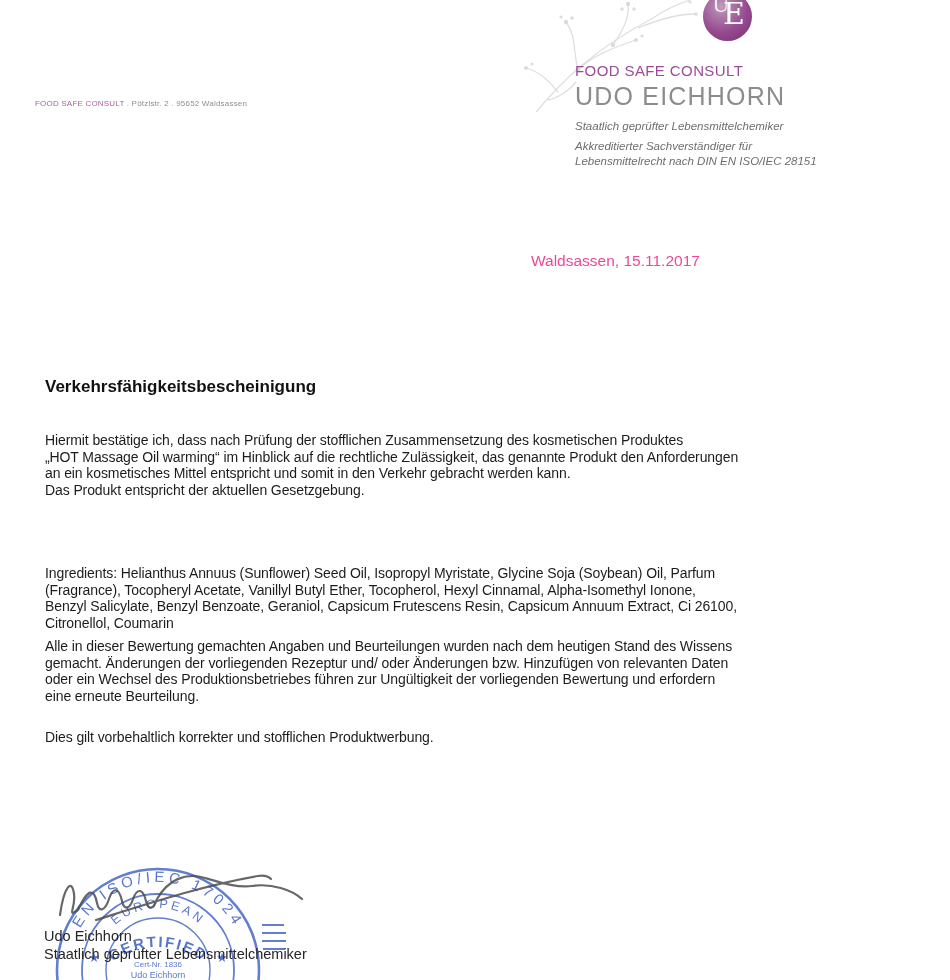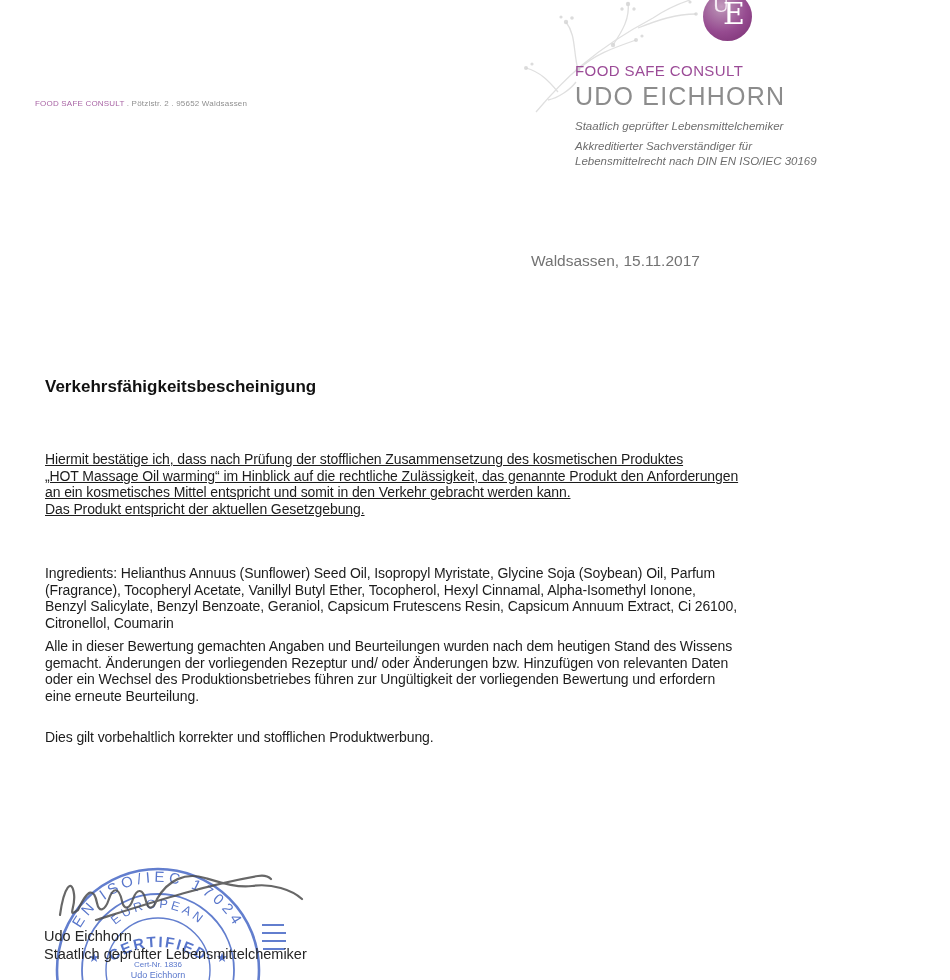--- a/index.html
+++ b/index.html
@@ -23,25 +23,25 @@
   .logo .e{position:absolute;left:20px;top:4px;font-family:"DejaVu Serif", serif;font-size:30px;color:#ffffff;}
   .lh-block{position:absolute;left:575px;top:62px;z-index:3;}
   .lh-brand{font-size:15px;letter-spacing:0.4px;color:#9b4b97;}
   .lh-name{font-size:25px;letter-spacing:1.2px;color:#8c8c8c;margin-top:3px;}
   .lh-cred{font-style:italic;font-size:11.5px;color:#6e6e6e;margin-top:9px;}
   .lh-accr{font-style:italic;font-size:11.5px;color:#6e6e6e;margin-top:7px;line-height:1.3;white-space:pre-line;}
   
   .sender{position:absolute;left:35px;top:99px;font-size:8px;letter-spacing:0.2px;color:#8f8f8f;text-align:right;}
   .sender .s-brand{color:#a965a5;}
   .recipient{position:absolute;left:45px;top:150px;font-size:15.5px;line-height:20.5px;color:#2a2a2a;white-space:pre-line;}
-  .dateline{position:absolute;left:531px;top:252px;font-size:15.5px;color:#737373;}
+  .dateline{position:absolute;left:531px;top:252px;font-size:15.5px;color:#ec4899;}
   
   .doc-title{position:absolute;left:45px;top:377px;width:693px;font-size:17px;font-weight:bold;color:#111;}
   .para{position:absolute;left:45px;font-size:14px;line-height:16.5px;color:#1c1c1c;white-space:pre-line;letter-spacing:-0.1px;}
-  .p1{top:451px;text-decoration:underline;}
+  .p1{top:432px;}
   .p2{top:517px;margin-top:48px;}
   .p3{top:638px;}
   .p4{top:729px;}
   
   .stamp{position:absolute;left:40px;top:855px;width:250px;height:125px;z-index:4;}
   .stamp text{fill:#3b5ec2;font-family:"Liberation Sans", sans-serif;}
   .sig{position:absolute;left:40px;top:855px;width:280px;height:95px;z-index:6;}
   .signer-name{position:absolute;left:44px;top:928px;font-size:14.5px;color:#262626;z-index:7;}
   .signer-title{position:absolute;left:44px;top:946px;font-size:14.5px;color:#262626;z-index:7;}
 </style>
@@ -82,21 +82,21 @@
   <div class="logo">
     <span class="u">U</span>
     <span class="e">E</span>
   </div>
 
   <div class="lh-block">
     <div class="lh-brand">FOOD SAFE CONSULT</div>
     <div class="lh-name">UDO EICHHORN</div>
     <div class="lh-cred">Staatlich geprüfter Lebensmittelchemiker</div>
     <div class="lh-accr">Akkreditierter Sachverständiger für
-Lebensmittelrecht nach DIN EN ISO/IEC 30169</div>
+Lebensmittelrecht nach DIN EN ISO/IEC 28151</div>
   </div>
 
   <div class="sender">
     <span class="s-brand">FOOD SAFE CONSULT</span><span> . Pötzlstr. 2 . 95652 Waldsassen</span>
   </div>
 
 
   <div class="dateline">Waldsassen, 15.11.2017</div>
 
   <div class="doc-title">Verkehrsfähigkeitsbescheinigung</div>

